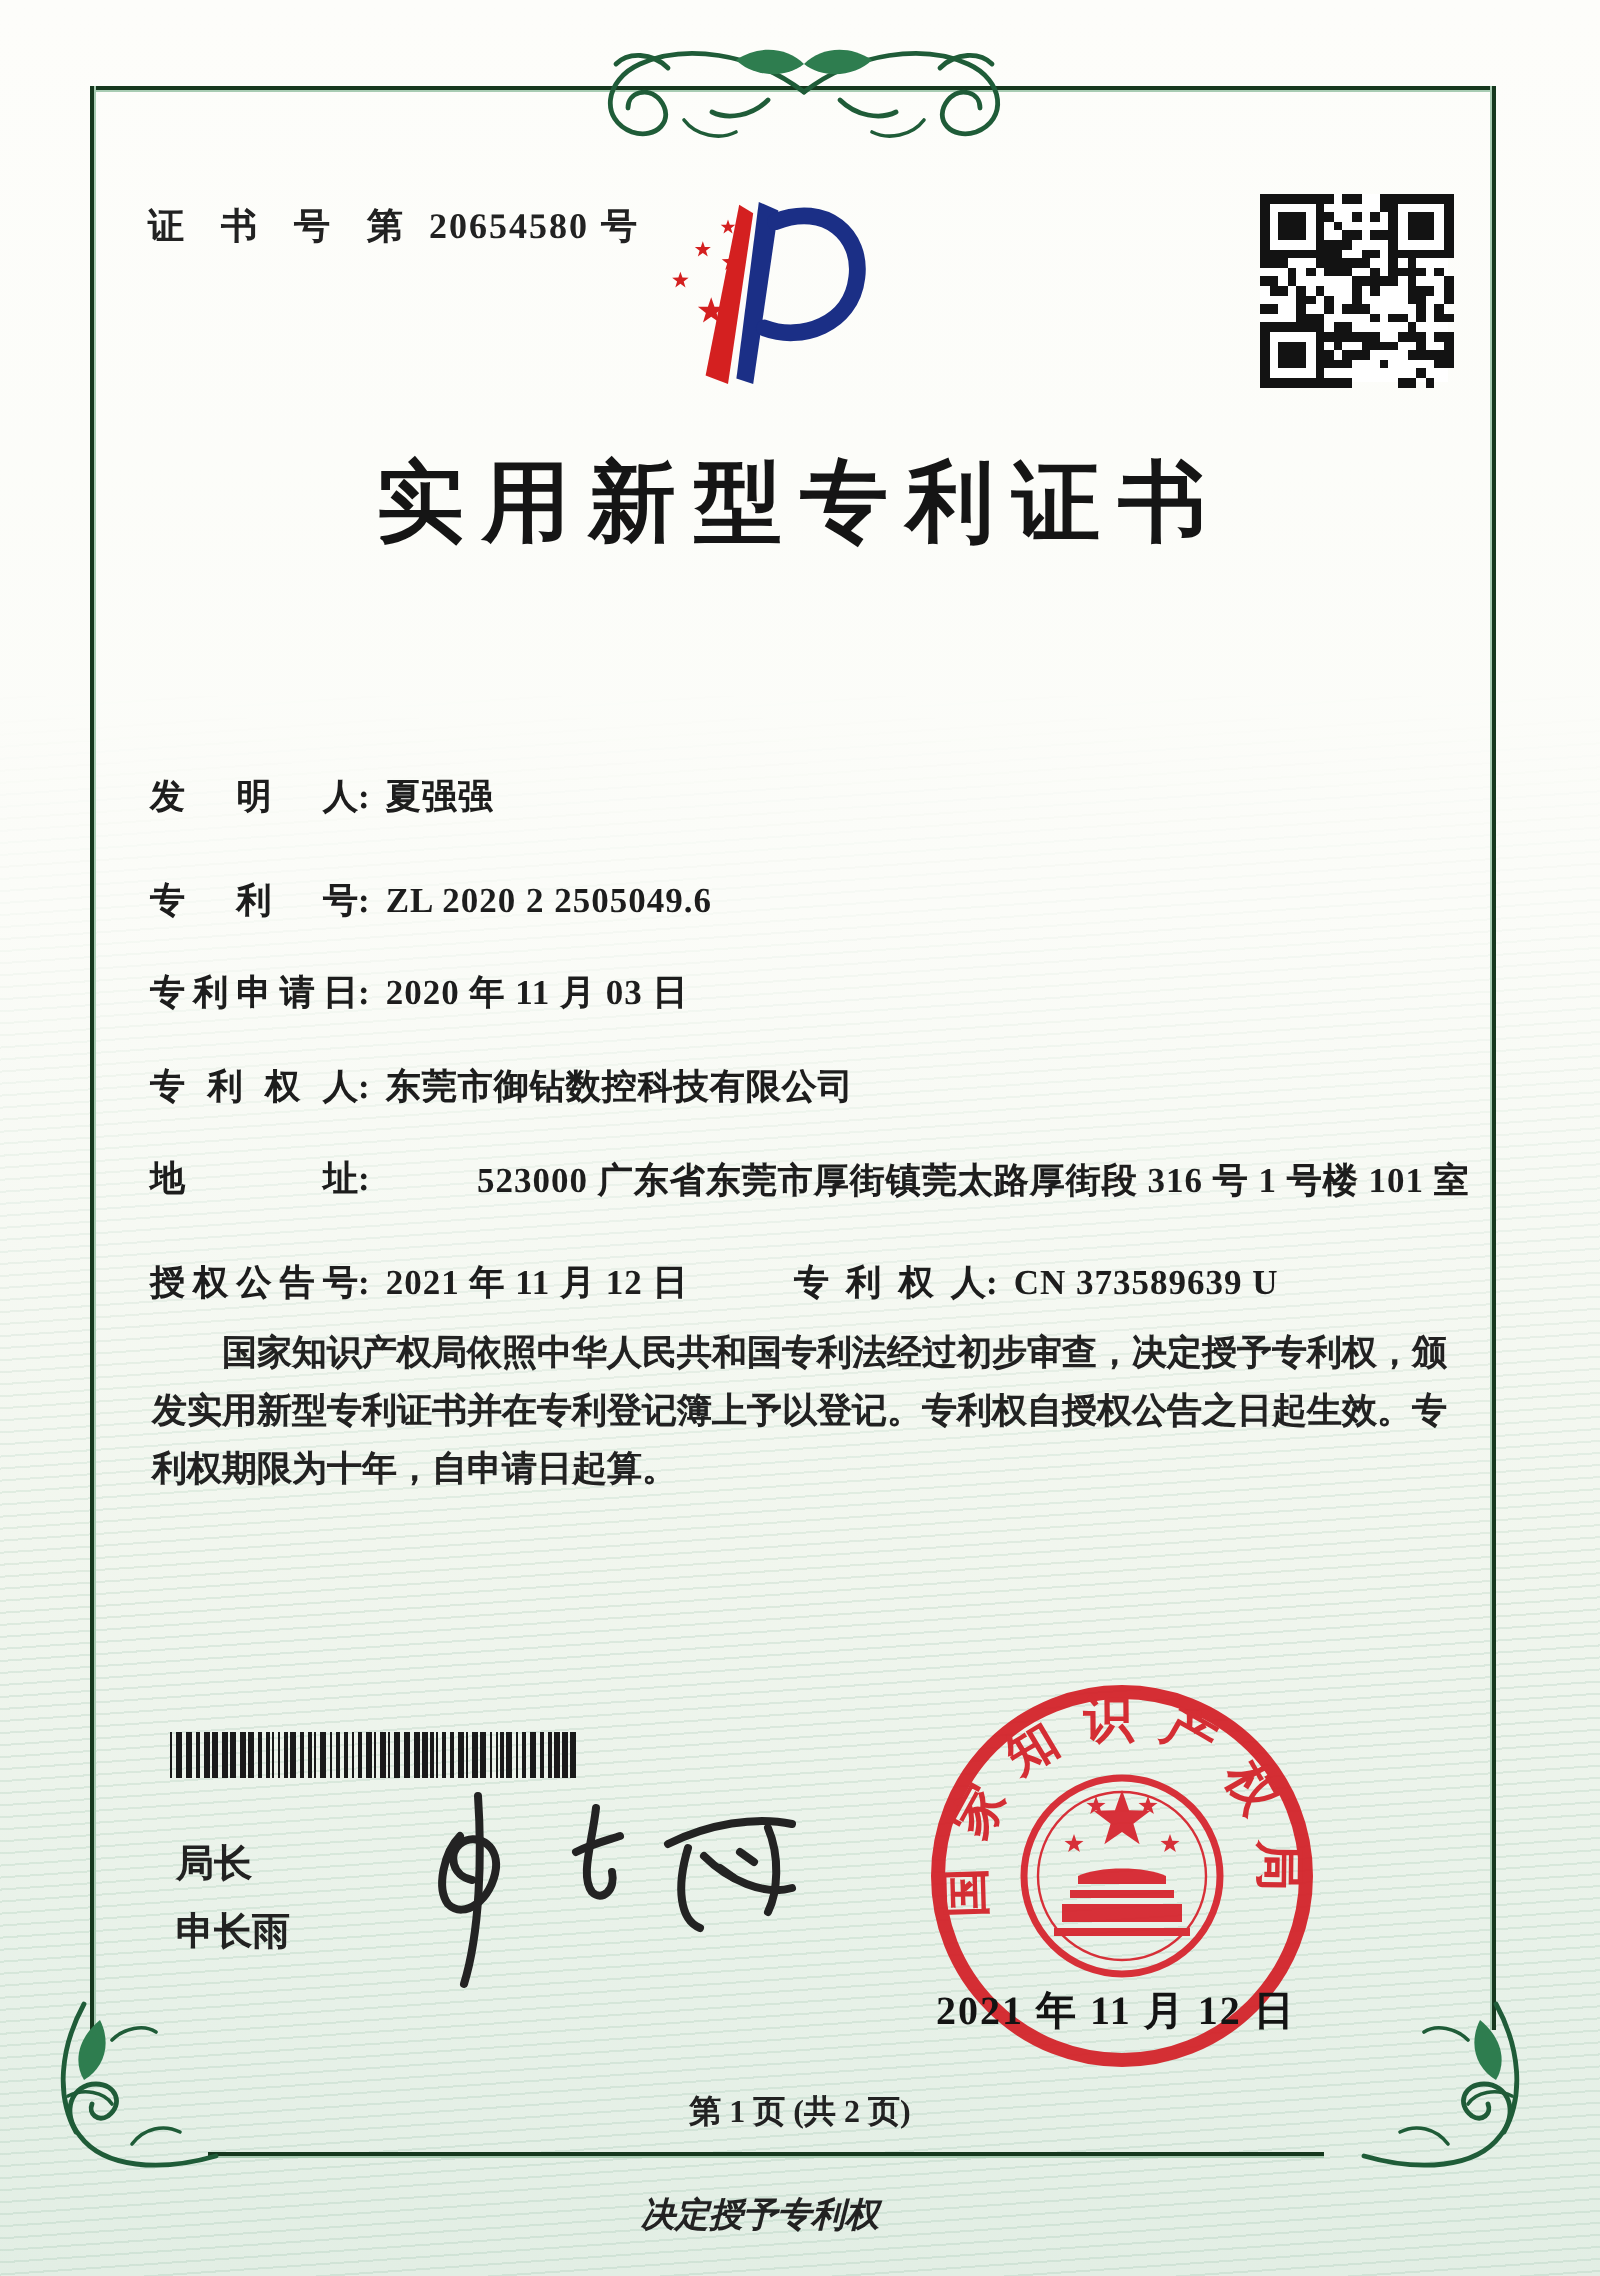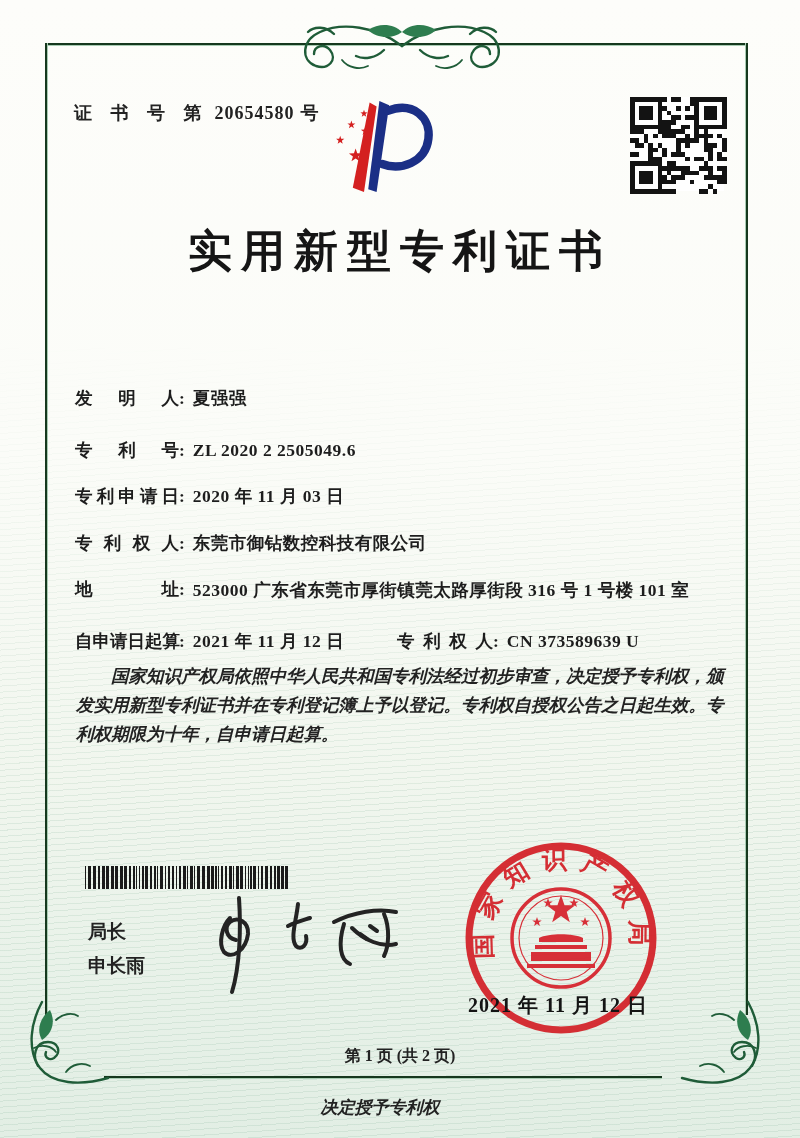--- a/index.html
+++ b/index.html
@@ -35,26 +35,26 @@
   .qr i{position:absolute;width:4.6px;height:4.6px;background:#131313;}
   .title{position:absolute;left:0;top:222px;width:800px;text-align:center;
     font-size:44px;font-weight:700;letter-spacing:9px;color:#151515;}
   
   .row{position:absolute;left:75px;font-size:17.5px;font-weight:600;color:#1d1d1d;white-space:nowrap;}
   .flabel{display:inline-block;width:104px;text-align:justify;text-align-last:justify;}
   .colon{margin-right:8px;}
   .fvalue{letter-spacing:.5px;}
   .r1{top:331px}.r2{top:386px}.r3{top:438px}.r4{top:484px}.r5{top:531px}
   .r6{top:577px}.r7{top:629px}
-  .r6 .fvalue{display:inline-block;width:542px;white-space:normal;vertical-align:top;line-height:26px;}
+  .r6 .fvalue{display:inline-block;width:542px;white-space:normal;vertical-align:top;line-height:26px;text-align:right;}
   .pair2{position:absolute;left:322px;top:0;}
   .pair2 .flabel{width:96px;}
   
   .paras{position:absolute;left:76px;top:662px;width:652px;font-size:17.5px;line-height:29px;
-    font-style:italic;font-weight:600;color:#222;}
+    font-weight:600;color:#222;}
   .paras p{margin:0;text-indent:2em;}
   
   .barcode{position:absolute;left:85px;top:866px;width:206px;height:23px;}
   .barcode i{position:absolute;top:0;height:100%;background:#1a1a1a;}
   
   .sig-title{position:absolute;left:88px;top:919px;font-size:19px;font-weight:700;
     font-family:"Liberation Sans","DejaVu Sans",sans-serif;color:#222;}
   .sig-name{position:absolute;left:88px;top:953px;font-size:19px;font-weight:700;
     font-family:"Liberation Sans","DejaVu Sans",sans-serif;color:#222;}
   .scrawl{position:absolute;left:192px;top:888px;}
@@ -371,21 +371,21 @@
   <div class="row r4">
     <span class="flabel">专利申请日</span><span class="colon">:</span><span class="fvalue">2020 年 11 月 03 日</span>
   </div>
   <div class="row r5">
     <span class="flabel">专利权人</span><span class="colon">:</span><span class="fvalue">东莞市御钻数控科技有限公司</span>
   </div>
   <div class="row r6">
     <span class="flabel">地址</span><span class="colon">:</span><span class="fvalue">523000 广东省东莞市厚街镇莞太路厚街段 316 号 1 号楼 101 室</span>
   </div>
   <div class="row r7">
-    <span class="flabel">自申请日起算</span><span class="colon">:</span><span class="fvalue">2021 年 11 月 12 日</span>
+    <span class="flabel">授权公告号</span><span class="colon">:</span><span class="fvalue">2021 年 11 月 12 日</span>
     <span class="pair2">
       <span class="flabel">专利权人</span><span class="colon">:</span><span class="fvalue">CN 373589639 U</span>
     </span>
   </div>
 
   <div class="paras">
     <p>国家知识产权局依照中华人民共和国专利法经过初步审查，决定授予专利权，颁发实用新型专利证书并在专利登记簿上予以登记。专利权自授权公告之日起生效。专利权期限为十年，自申请日起算。</p>
   </div>
 
   <div class="barcode">

